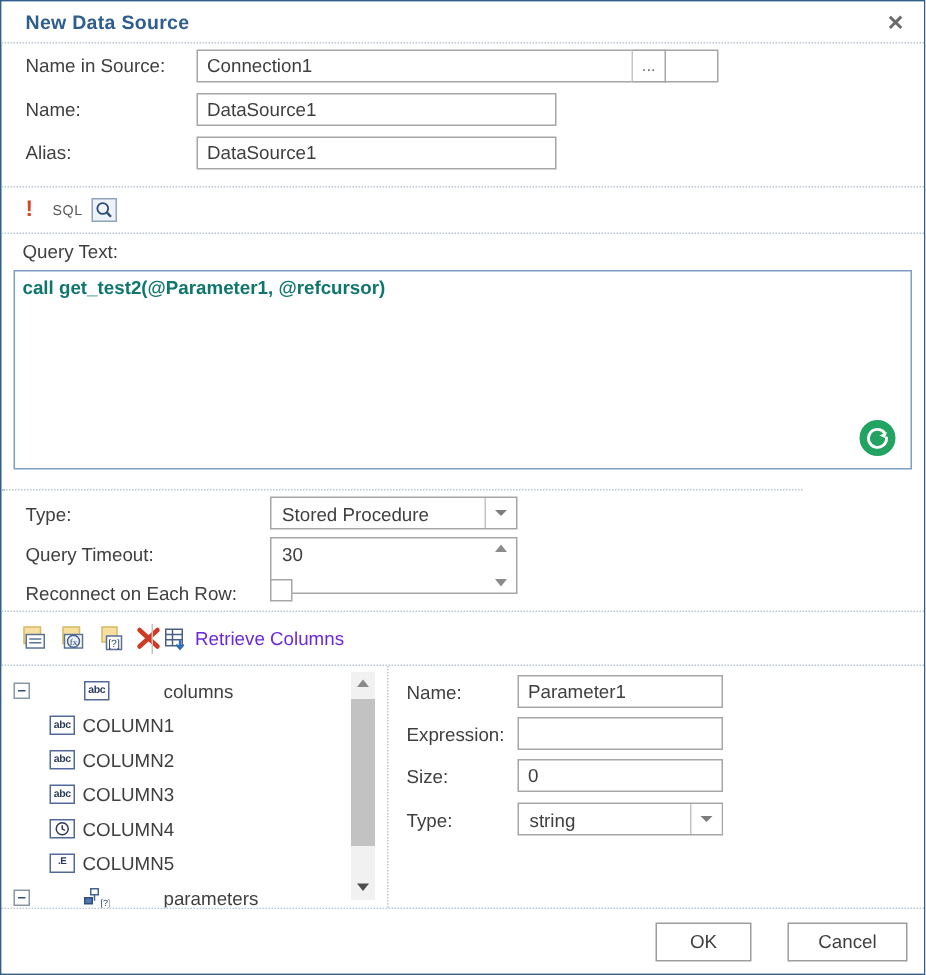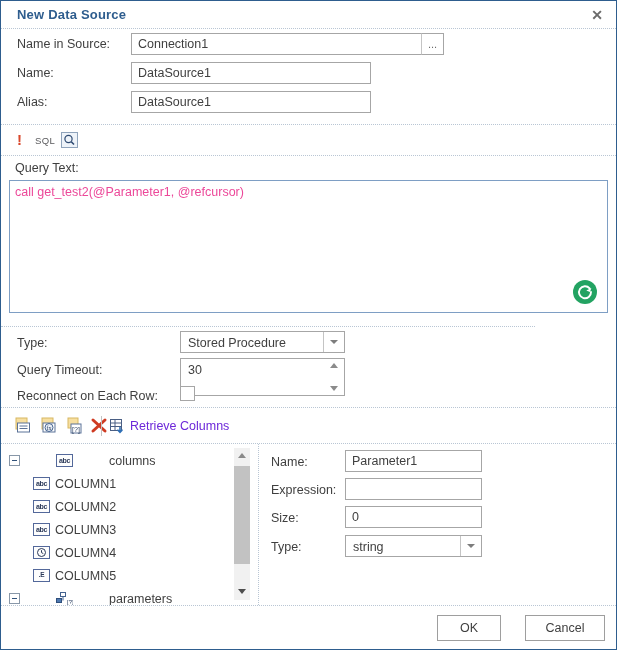--- a/index.html
+++ b/index.html
@@ -157,22 +157,23 @@
     box-sizing: border-box;
     border: 1px solid #7e9ec4;
     background: #ffffff;
     overflow: hidden;
   }
   .query-text {
     position: absolute;
     left: 5px; top: 4px;
     font-family: "Liberation Sans", sans-serif;
     font-size: 12.5px;
-    color: #ec4899;
+    color: #0f766e;
     white-space: pre;
+    font-weight: bold;
   }
   .refresh-icon {
     position: absolute;
     right: 10px;
     bottom: 8px;
     width: 24px;
     height: 24px;
     border-radius: 50%;
     background: #23a362;
     cursor: pointer;
@@ -442,21 +443,21 @@
 <div id="dialog">
 
   <div class="titlebar">
     <div class="titlebar-text">New Data Source</div>
     <div class="close-btn">✕</div>
   </div>
 
   <div class="sec-names">
 
     <div class="lbl" style="left:16px; top:8px;">Name in Source:</div>
-    <input class="txtbox" style="left: 130px; width: 291px; height: 22px; top: 4px;" id="nis-input" value="Connection1">
+    <input class="txtbox" style="left: 130px; width: 348px; height: 22px; top: 4px;" id="nis-input" value="Connection1">
     <div class="ellipsis-btn" style="left:420px; top:4px; width:23px; height:22px; line-height:20px;">...</div>
 
     <div class="lbl" style="left:16px; top:37px;">Name:</div>
     <input class="txtbox" style="left: 130px; top: 33px; width: 240px; height: 22px;" value="DataSource1">
 
     <div class="lbl" style="left:16px; top:66px;">Alias:</div>
     <input class="txtbox" style="left: 130px; top: 62px; width: 240px; height: 22px;" value="DataSource1">
   </div>
 
   <div class="sec-sqlbar">

